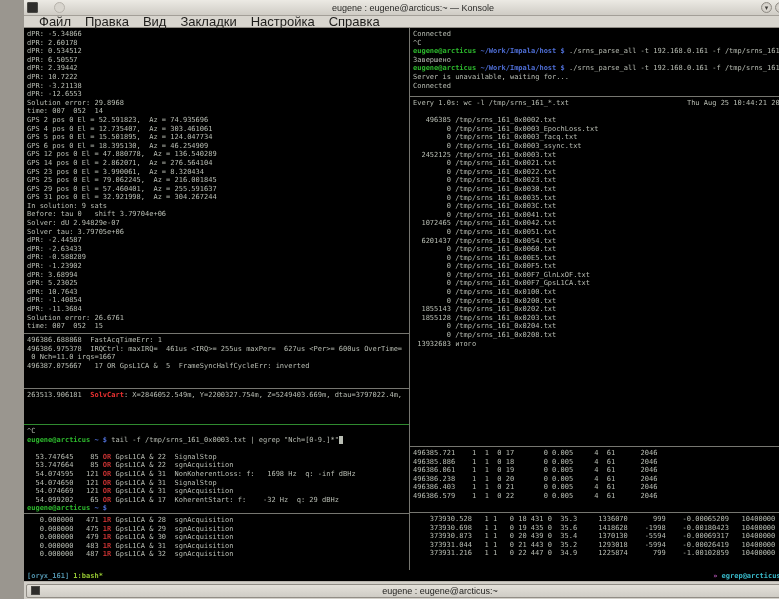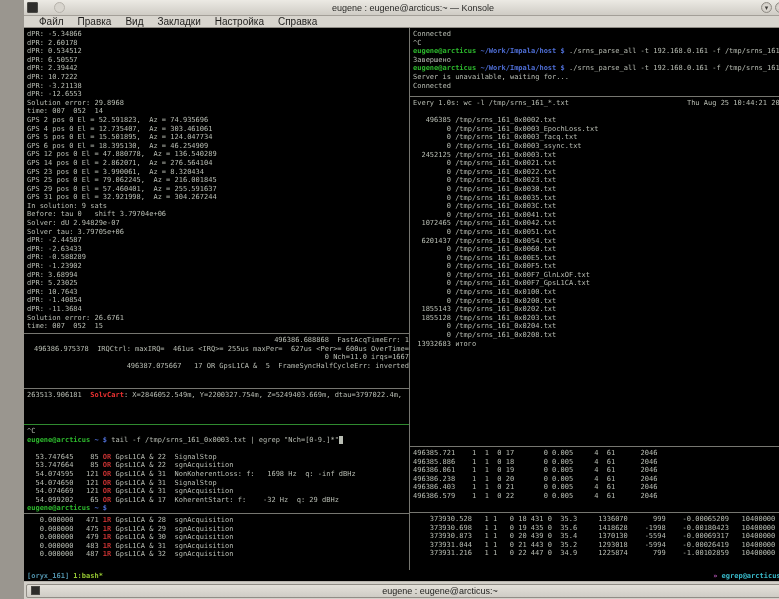--- a/index.html
+++ b/index.html
@@ -19,42 +19,42 @@
   .pin-icon{width:9px;height:9px;border-radius:50%;border:1px solid #b6b2ab;background:#d8d5ce;margin-left:14px;}
   .title-text{flex:1;text-align:center;font-size:9px;color:#2a2a28;}
   .tb-btns{display:flex;gap:3px;}
   .tb-btn{width:11px;height:11px;border-radius:50%;background:radial-gradient(#e6e3dc,#c6c2bb);
     border:1px solid #8f8b84;font-size:7px;line-height:10px;text-align:center;color:#3c3a37;box-sizing:border-box;}
   
   .menubar{
     height:12px;display:flex;align-items:center;gap:0;
     background:#d8d5ce;border-bottom:1px solid #8f8b84;padding:0 8px;box-sizing:border-box;
   }
-  .menu-item{font-size:10px;color:#1d1c1a;padding:0 7px;line-height:12px;}
+  .menu-item{font-size:13px;color:#1d1c1a;padding:0 7px;line-height:12px;}
   
   .term-outer{display:flex;height:553px;background:#000;}
   .term-main{flex:1;display:flex;flex-direction:column;min-width:0;}
   .cols{display:flex;height:542px;}
   .pane{display:flex;flex-direction:column;box-sizing:border-box;min-width:0;}
   .pane-left{width:385px;}
   .pane-right{flex:1;}
   .vsep{width:1px;background:#767670;}
   .hsep{height:1px;background:#767670;}
   .hsep.green{background:#2f8a2f;}
   .region{margin:0;padding:2px 0 0 3px;overflow:hidden;box-sizing:border-box;
     font-family:"DejaVu Sans Mono","Liberation Mono",monospace;font-size:7px;color:var(--fg,#b9beb4);}
   .tl{height:8.6px;line-height:8.6px;white-space:pre;}
   .c-w{color:var(--fg,#b9beb4);}
   .c-g{color:var(--green,#2db92d);font-weight:bold;}
   .c-b{color:var(--blue,#4f6fd8);font-weight:bold;}
   .c-r{color:var(--red,#c13030);font-weight:bold;}
   .c-R{color:var(--brightred,#ee3232);font-weight:bold;}
   .c-cur{background:var(--fg,#b9beb4);color:transparent;}
   
-  .lr1{height:305px;} .lr2{height:54px;text-align:right;} .lr3{height:35px;} .lr4{height:88px;} .lr5{flex:1;}
+  .lr1{height:305px;} .lr2{height:54px;} .lr3{height:35px;} .lr4{height:88px;} .lr5{flex:1;}
   
   .rr1{height:68px;} .rr2{height:349px;} .rr3{height:65px;} .rr4{flex:1;text-align:center;}
   
   .statusline{
     height:11px;display:flex;justify-content:space-between;align-items:center;
     padding:0 3px;box-sizing:border-box;background:#000;
     font-family:"DejaVu Sans Mono","Liberation Mono",monospace;font-size:7px;font-weight:bold;white-space:pre;
   }
   .c-sb{color:var(--teal,#4f8fa8);}
   .c-sy{color:var(--limegreen,#96c832);}

